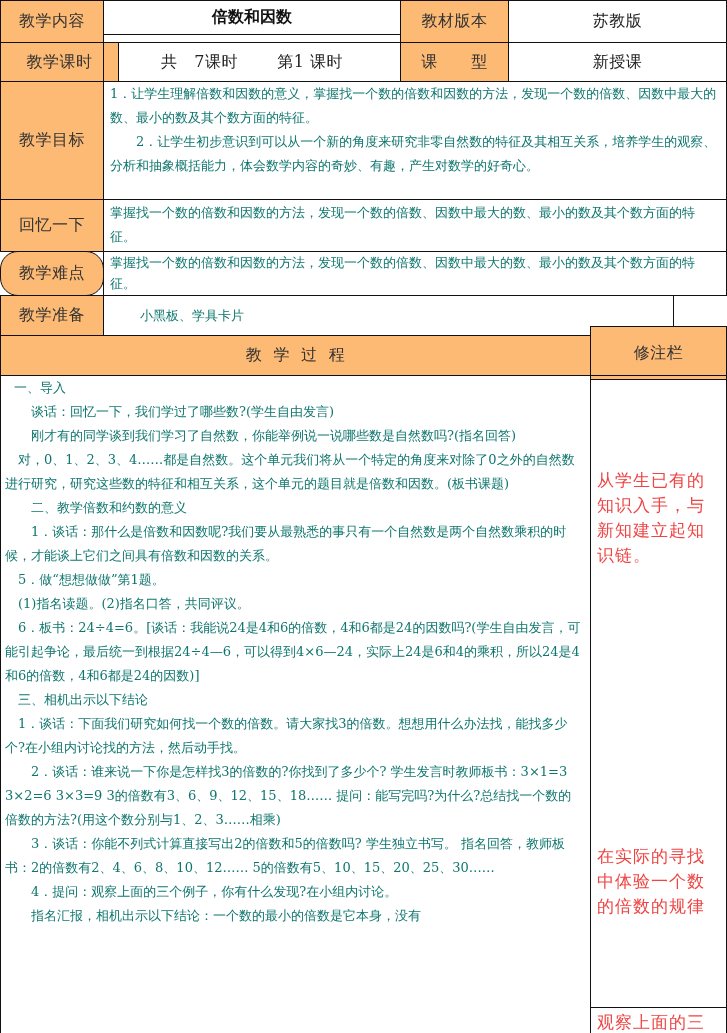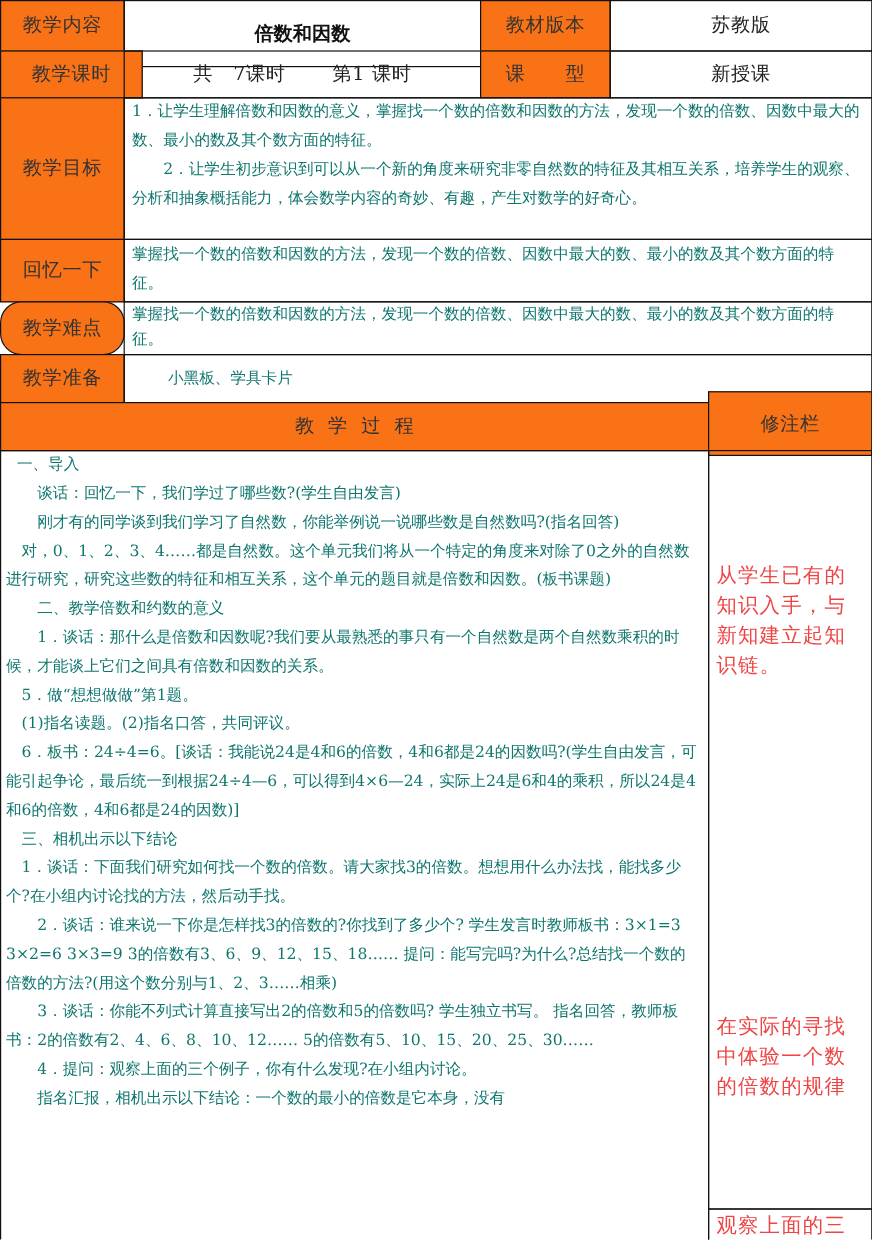--- a/index.html
+++ b/index.html
@@ -1,34 +1,34 @@
 <!DOCTYPE html>
 <html><head>
 <meta charset="utf-8">
 <style>
   html, body { margin:0; padding:0; background:#ffffff; }
   body { width:727px; height:1033px; overflow:hidden; position:relative;
          font-family:"DejaVu Serif","Liberation Serif",serif; color:#1a1a1a; }
   .cell { position:absolute; box-sizing:border-box; border:1px solid #111; }
-  .gray { background:#f97316; }
+  .gray { background:#fdba74; }
   .center { display:flex; align-items:center; justify-content:center; text-align:center; }
   .lbl { font-size:16px; color:#333; letter-spacing:0.5px; }
   .txt { font-size:13px; line-height:24px; color:#0f766e; }
   .title-bold { font-weight:bold; font-size:16px; color:#111; }
   .para { margin:0; white-space:normal; }
   .ind { text-indent:2em; }
   .ind1 { text-indent:1em; }
   .noind { text-indent:0; }
   .notes { font-size:17px; line-height:24px; letter-spacing:1px; color:#ef4444; padding:0 6px; }
 </style>
 </head>
 <body>
 
 <div class="cell gray center lbl" style="left:0;top:0;width:104px;height:43px;">教学内容</div>
-<div class="cell center title-bold" style="left:103px;top:0;width:298px;height:56px;">倍数和因数</div>
+<div class="cell center title-bold" style="left:103px;top:0;width:298px;height:35px;">倍数和因数</div>
 <div class="cell gray center lbl" style="left:400px;top:0;width:109px;height:43px;">教材版本</div>
 <div class="cell center lbl" style="left:508px;top:0;width:219px;height:43px;color:#222;">苏教版</div>
 
 <div class="cell gray center lbl" style="left:0;top:42px;width:119px;height:40px;">教学课时</div>
 <div class="cell center lbl" style="left:103px;top:42px;width:298px;height:40px;white-space:pre;color:#222;">共   7课时       第1 课时</div>
 <div class="cell gray center lbl" style="left:400px;top:42px;width:109px;height:40px;white-space:pre;">课      型</div>
 <div class="cell center lbl" style="left:508px;top:42px;width:219px;height:40px;color:#222;">新授课</div>
 
 <div class="cell gray center lbl" style="left:0;top:81px;width:104px;height:119px;">教学目标</div>
 <div class="cell txt" style="left:103px;top:81px;width:624px;height:119px;padding:0 8px 0 6px;">
@@ -36,21 +36,21 @@
   <p class="para ind">2．让学生初步意识到可以从一个新的角度来研究非零自然数的特征及其相互关系，培养学生的观察、分析和抽象概括能力，体会数学内容的奇妙、有趣，产生对数学的好奇心。</p>
 </div>
 
 <div class="cell gray center lbl" style="left:0;top:199px;width:104px;height:53px;">回忆一下</div>
 <div class="cell txt" style="left:103px;top:199px;width:624px;height:53px;padding:1px 8px 0 6px;">掌握找一个数的倍数和因数的方法，发现一个数的倍数、因数中最大的数、最小的数及其个数方面的特征。</div>
 
 <div class="cell gray center lbl" style="left:0;top:251px;width:104px;height:45px;border-radius:18px;">教学难点</div>
 <div class="cell txt" style="left:103px;top:251px;width:624px;height:45px;padding:0 8px 0 6px;line-height:21px;">掌握找一个数的倍数和因数的方法，发现一个数的倍数、因数中最大的数、最小的数及其个数方面的特征。</div>
 
 <div class="cell gray center lbl" style="left:0;top:295px;width:104px;height:41px;">教学准备</div>
-<div class="cell txt" style="left:103px;top:295px;width:624px;height:41px;padding:0 0 0 36px;display:flex;align-items:center;">小黑板、学具卡片</div>
+<div class="cell txt" style="left:103px;top:295px;width:571px;height:41px;padding:0 0 0 36px;display:flex;align-items:center;font-family:Liberation Serif, serif;">小黑板、学具卡片</div>
 
 <div class="cell gray center lbl" style="left:0;top:335px;width:591px;height:41px;white-space:pre;">教  学  过  程</div>
 <div class="cell gray center lbl" style="left:590px;top:326px;width:137px;height:54px;">修注栏</div>
 
 <div class="cell txt" style="left:0;top:375px;width:591px;height:680px;padding:0 8px 0 4px;">
   <p class="para" style="text-indent:0.7em;">一、导入</p>
   <p class="para ind">谈话：回忆一下，我们学过了哪些数?(学生自由发言)</p>
   <p class="para ind">刚才有的同学谈到我们学习了自然数，你能举例说一说哪些数是自然数吗?(指名回答)</p>
   <p class="para ind1">对，0、1、2、3、4……都是自然数。这个单元我们将从一个特定的角度来对除了0之外的自然数进行研究，研究这些数的特征和相互关系，这个单元的题目就是倍数和因数。(板书课题)</p>
   <p class="para ind">二、教学倍数和约数的意义</p>

